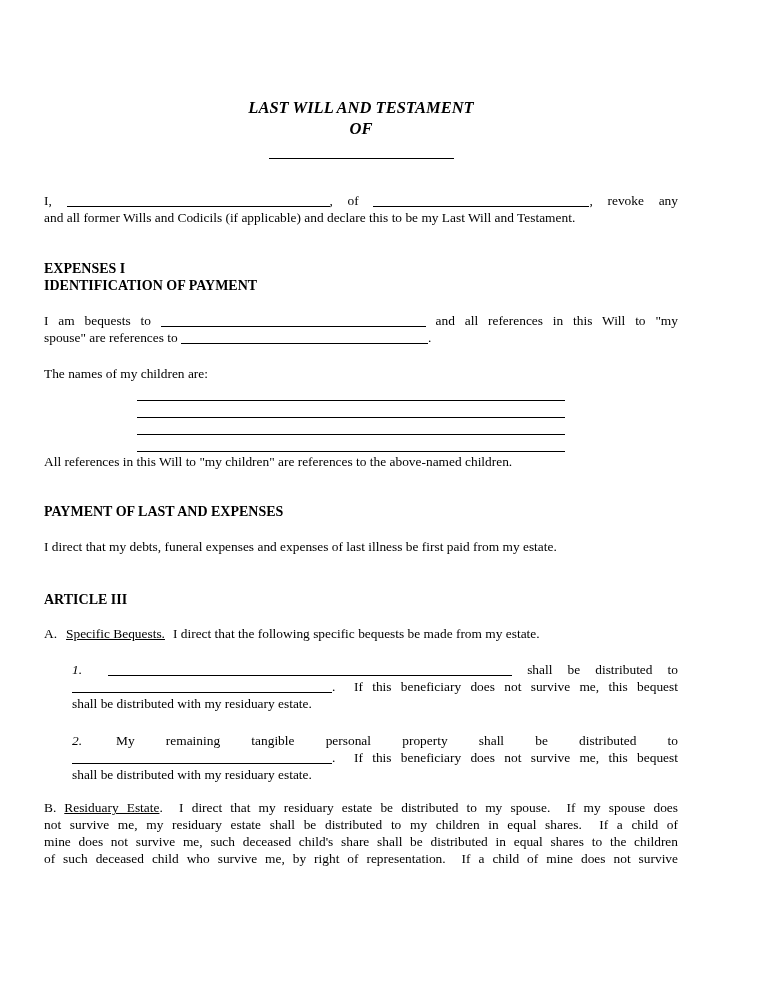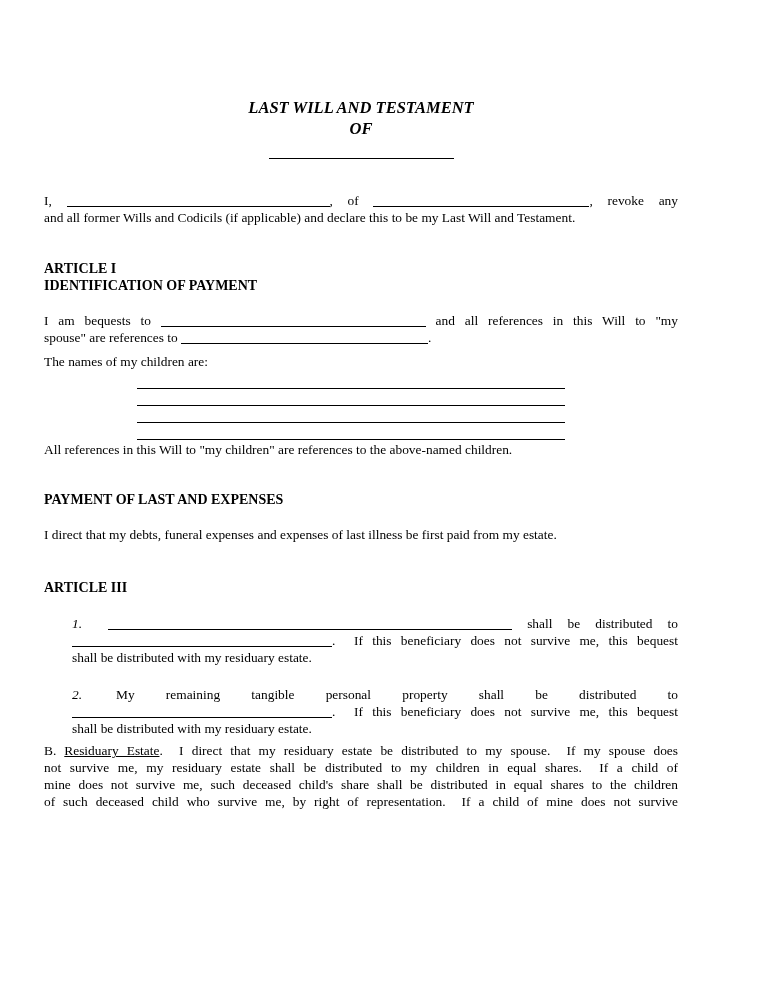--- a/index.html
+++ b/index.html
@@ -31,51 +31,51 @@
   .heading{font-weight:bold;font-size:14px;}
   .num{font-style:italic;}
   .u{text-decoration:underline;}
   .lbl{margin-right:9px;}
   .mr8{margin-right:8px;}
   .ml8{margin-left:8px;}
   .indent{margin-left:28px;}
   .opening{margin-top:33px;}
   .art1{margin-top:34px;}
   .marriage{margin-top:18px;}
-  .children-intro{margin-top:7px;}
+  .children-intro{margin-top:19px;}
   .children-lines{margin-top:2px;}
   .children-row{width:428px;margin-left:93px;height:16px;border-bottom:1px solid #000;}
   .children-note{margin-top:1px;}
   .art2{margin-top:33px;}
   .debts{margin-top:18px;}
   .art3{margin-top:36px;}
   .itemA{margin-top:17px;}
   .beq1{margin-top:19px;}
   .beq2{margin-top:20px;}
-  .itemB{margin-top:5px;}
+  .itemB{margin-top:16px;}
 </style>
 </head>
 <body>
 
 <div class="page">
 
   <div class="title-block">
     <div class="tline">LAST WILL AND TESTAMENT</div>
     <div class="tline">OF</div>
   </div>
 
   <div class="center-blank"></div>
 
   <div class="opening">
     <div class="line just"><span>I,</span> <span class="blank bw-o1"></span><span>, of</span> <span class="blank bw-o2"></span><span>, revoke any</span></div>
     <div class="line">and all former Wills and Codicils (if applicable) and declare this to be my Last Will and Testament.</div>
   </div>
 
   <div class="art1 heading">
-    <div class="line">ARTICLE I</div>
+    <div class="line">EXPENSES I</div>
     <div class="line">IDENTIFICATION OF PAYMENT</div>
   </div>
 
   <div class="marriage">
     <div class="line just"><span>I am bequests to</span> <span class="blank bw-m1"></span> <span>and all references in this Will to "my</span></div>
     <div class="line"><span>spouse" are references to</span> <span class="blank bw-m2"></span><span>.</span></div>
   </div>
 
   <div class="children-intro line">The names of my children are:</div>
 
@@ -91,20 +91,21 @@
   <div class="art2 heading">
     <div class="line">PAYMENT OF LAST AND EXPENSES</div>
   </div>
 
   <div class="debts line">I direct that my debts, funeral expenses and expenses of last illness be first paid from my estate.</div>
 
   <div class="art3 heading">
     <div class="line">ARTICLE III</div>
   </div>
 
+  <div class="itemA line"><span class="lbl">A.</span><span class="u mr8">Specific Bequests.</span><span>I direct that the following specific bequests be made from my estate.</span></div>
 
   <div class="beq1 indent">
     <div class="line just"><span class="num">1.</span><span class="tab1"></span><span class="blank bw-b1"></span> <span>shall be distributed to</span></div>
     <div class="line just"><span class="blank bw-b2"></span><span>.&nbsp; If this beneficiary does not survive me, this bequest</span></div>
     <div class="line">shall be distributed with my residuary estate.</div>
   </div>
 
   <div class="beq2 indent">
     <div class="line just"><span class="num">2.</span><span class="tab2"></span><span>My remaining tangible personal property shall be distributed to</span></div>
     <div class="line just"><span class="blank bw-b2"></span><span>.&nbsp; If this beneficiary does not survive me, this bequest</span></div>

